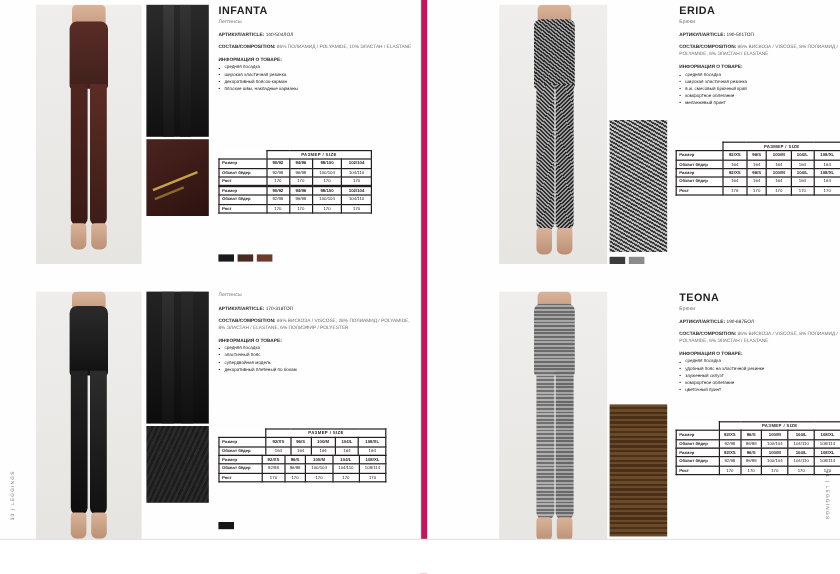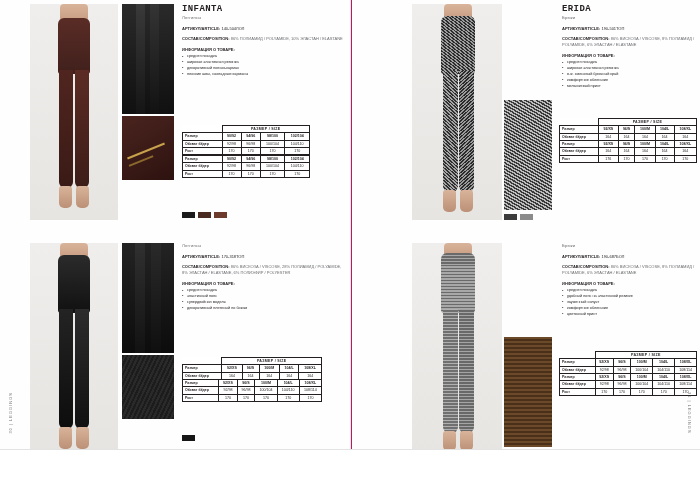--- a/index.html
+++ b/index.html
@@ -14,21 +14,21 @@
   }
   .page {
     position: absolute; inset: 0;
     display: flex;
   }
   .half {
     position: relative;
     width: 350px; height: 478px;
     background: #fefefe;
   }
-  .half.right { border-left: 2px solid #be185d; }
+  .half.right { border-left: 6px solid #be185d; }
 
   
   .product {
     position: absolute;
     width: 350px;
     height: 239px;
   }
   .product.top { top: 0; }
   .product.bottom { top: 239px; }
 
@@ -89,21 +89,20 @@
     position: absolute;
     left: 182px;
     width: 165px;
   }
   .brand {
     font-size: 9px;
     font-weight: bold;
     letter-spacing: .4px;
     color:#231f20;
     margin: 0 0 1px 0;
-    font-family: Liberation Mono, monospace;
   }
   .subtitle {
     font-size: 4.2px;
     color:#6d6e71;
     letter-spacing:.2px;
     margin-bottom: 6px;
   }
   .line {
     font-size: 4px;
     line-height: 1.5;
@@ -527,20 +526,21 @@
             <div class="leg r" style="left:27px;top:66px;width:15px;height:124px;background:repeating-linear-gradient(0deg,#a4a4a4 0 1.5px,#686868 1.5px 3px);"></div>
             <div class="feet l" style="left:11px;top:188px;width:13px;height:20px;"></div>
             <div class="feet r" style="left:28px;top:188px;width:13px;height:20px;"></div>
           </div>
         </div>
       </div>
 
       <div class="detail" style="left:152px;top:98px;width:48px;height:110px;background:repeating-linear-gradient(0deg,#6b4a2a 0 2px,#4a3019 2px 4px);"></div>
 
       <div class="info" style="left:210px;width:135px;top:4px;">
+        <div class="brand">TEONA</div>
         <div class="subtitle">Брюки</div>
         <div class="line">
           <b>АРТИКУЛ/ARTICLE:</b>
           <span>190-687БОЛ</span>
         </div>
         <div class="line">
           <b>СОСТАВ/COMPOSITION:</b>
           <span class="muted">86% ВИСКОЗА / VISCOSE, 8% ПОЛИАМИД / POLYAMIDE, 6% ЭЛАСТАН / ELASTANE</span>
         </div>
         <div class="block-title">ИНФОРМАЦИЯ О ТОВАРЕ:</div>

